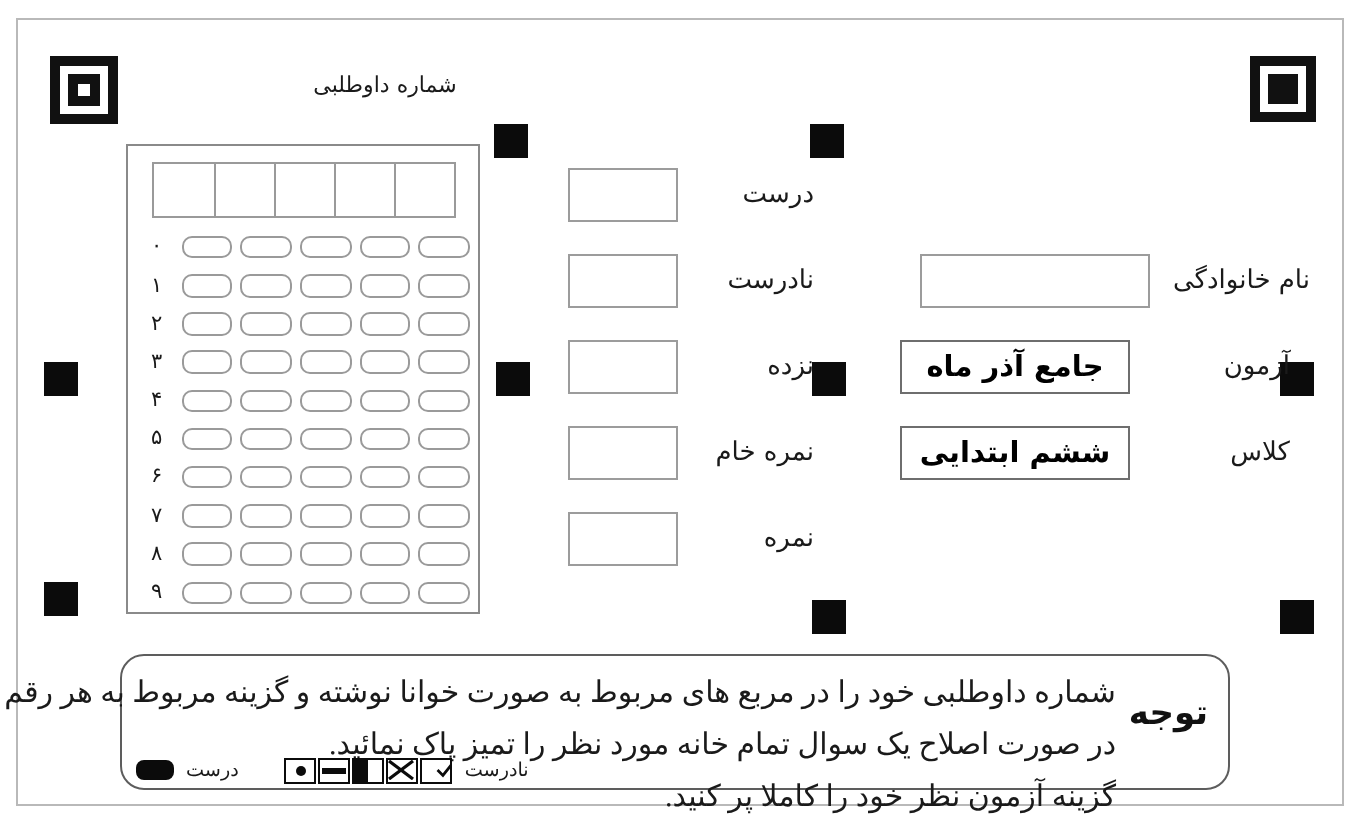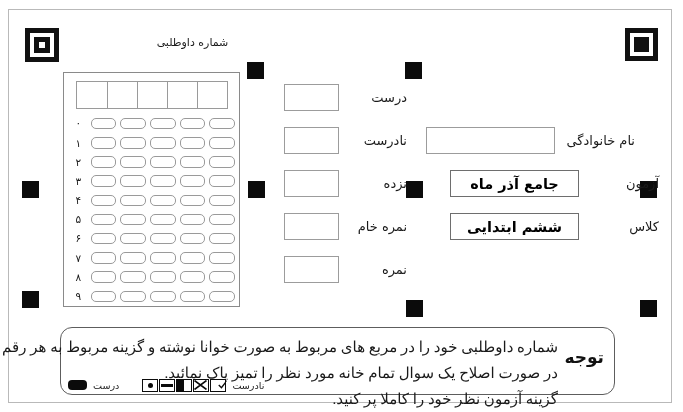--- a/index.html
+++ b/index.html
@@ -145,21 +145,21 @@
   .field-value {
     font-size: 14.5px;
     font-weight: bold;
     color: #000;
     white-space: nowrap;
     letter-spacing: -0.2px;
   }
 
   
   .right-col .field-label { width: 74px; }
-  .right-col .field-box { width: 129px; height: 27px; margin-right: 6px; }
+  .right-col .field-box { width: 115px; height: 27px; margin-right: 6px; }
 
   
   .mid-col .field-label { width: 62px; }
   .mid-col .field-box { width: 55px; height: 27px; margin-right: 6px; }
 
   
   .group-row {
     position: absolute;
     display: flex;
     align-items: flex-end;
@@ -419,21 +419,21 @@
           <div class="bubble"></div>
           <div class="bubble"></div>
           <div class="bubble"></div>
           <div class="bubble"></div>
           <div class="bubble"></div>
         </div>
       </div>
   </div>
 
 
-  <div class="field-row right-col" style="left:426px; top:127px;">
+  <div class="field-row right-col" style="left:460px; top:127px;">
     <div class="field-label">نام خانوادگی</div>
     <div class="field-box">
       <span class="field-value"></span>
     </div>
   </div>
 
   <div class="field-row right-col" style="left:450px; top:170px;">
     <div class="field-label">آزمون</div>
     <div class="field-box filled">
       <span class="field-value">جامع آذر ماه</span>

